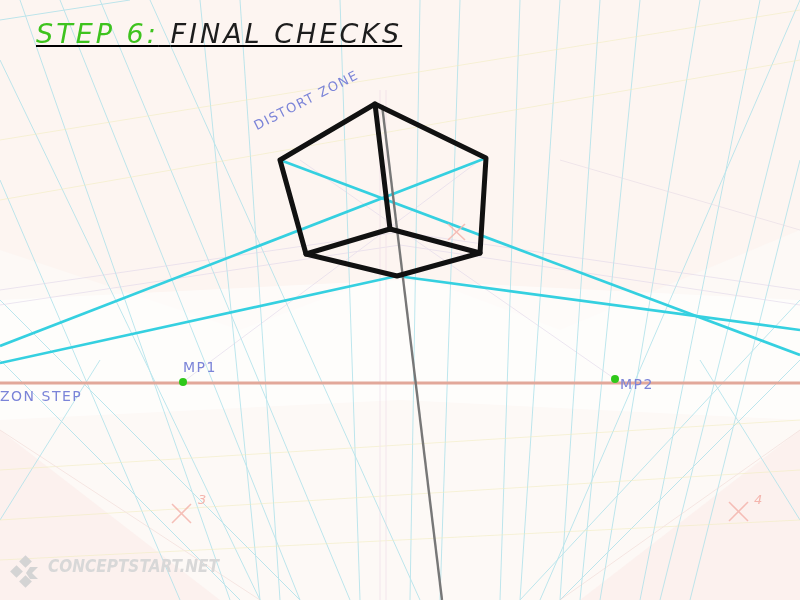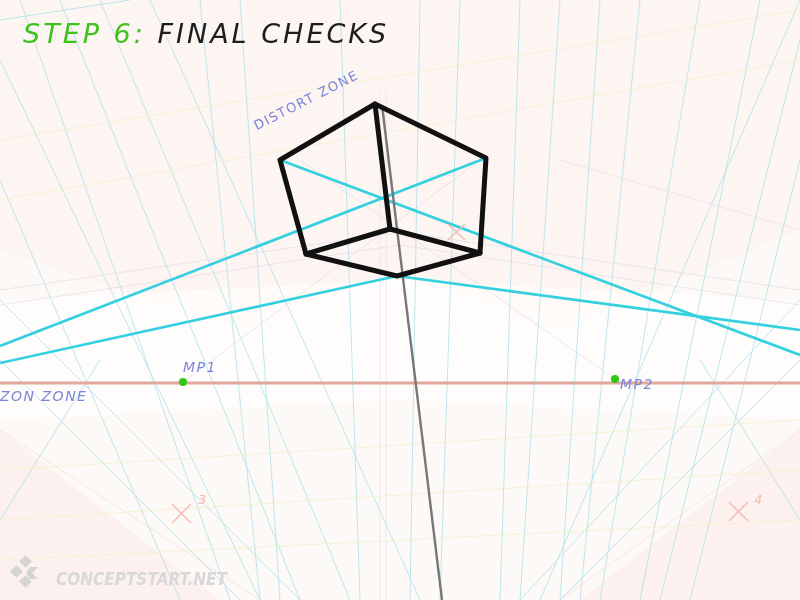--- a/index.html
+++ b/index.html
@@ -1,27 +1,27 @@
 <!DOCTYPE html>
 <html><head>
 <meta charset="utf-8">
 <style>
   html, body { margin:0; padding:0; }
   body { width:800px; height:600px; overflow:hidden; background:#fdf9f6; position:relative; font-family:"DejaVu Sans", sans-serif; }
   #stage { position:absolute; left:0; top:0; width:800px; height:600px; }
-  .title { position:absolute; left:23px; top:18px; font-family:"DejaVu Sans", sans-serif; font-style:italic; font-size:27px; letter-spacing:3px; font-weight:normal; white-space:nowrap; }
+  .title { position:absolute; left:36px; top:18px; font-family:"DejaVu Sans", sans-serif; font-style:italic; font-size:27px; letter-spacing:3px; font-weight:normal; white-space:nowrap;text-decoration:underline; }
   .title .step { color:#3ec31e; }
   .title .name { color:#1d1d1d; }
-  .lbl { position:absolute; font-family:"DejaVu Sans", sans-serif; font-style:italic; color:#7b84d8; font-size:14px; letter-spacing:1.5px; white-space:nowrap; }
+  .lbl { position:absolute; font-family:"DejaVu Sans", sans-serif; color:#7b84d8; font-size:14px; letter-spacing:1.5px; white-space:nowrap; }
   .distort { left:258px; top:118px; transform:rotate(-27deg); transform-origin:left bottom; font-style:normal; font-size:13px; }
   .mp1 { left:183px; top:359px; }
   .mp2 { left:620px; top:359px;margin-top:17px; }
   .horizon { left:0px; top:388px; }
   .num { position:absolute; font-family:"DejaVu Sans", sans-serif; color:#f4b5ad; font-size:13px; font-style:italic; }
-  .logo { position:absolute; left:10px; top:555px; display:flex; align-items:flex-end; gap:12px; }
+  .logo { position:absolute; left:10px; top:555px; display:flex; align-items:flex-start; gap:4px; }
   .logo-text { font-family:"DejaVu Sans", sans-serif; font-weight:bold; font-style:italic; color:#d8d8d8; font-size:18px; letter-spacing:0px; transform:scaleX(0.85); transform-origin:left center; }
 </style>
 </head>
 <body>
 
 <svg id="stage" width="800" height="600" viewBox="0 0 800 600" xmlns="http://www.w3.org/2000/svg">
 
   <g>
     <rect x="0" y="0" width="800" height="600" fill="#fdf9f6"></rect>
     <polygon points="0,0 800,0 800,230 560,330 400,270 240,330 0,250" fill="#fcf3f0" opacity="0.7"></polygon>
@@ -111,21 +111,21 @@
 </svg>
 
 <div class="title">
   <span class="step">STEP 6:</span>
   <span class="name">FINAL CHECKS</span>
 </div>
 
 <div class="lbl distort">DISTORT ZONE</div>
 <div class="lbl mp1">MP1</div>
 <div class="lbl mp2">MP2</div>
-<div class="lbl horizon">ZON ZONE</div>
+<div class="lbl horizon">ZON STEP</div>
 
 <div class="num" style="left:198px;top:492px;">3</div>
 <div class="num" style="left:754px;top:492px;">4</div>
 
 <div class="logo">
   <svg width="34" height="34" viewBox="0 0 34 34">
     <g fill="#d4d4d4">
       <rect x="11" y="2" width="9" height="9" transform="rotate(45 15.5 6.5)"></rect>
       <rect x="2" y="12" width="9" height="9" transform="rotate(45 6.5 16.5)"></rect>
       <rect x="11" y="22" width="9" height="9" transform="rotate(45 15.5 26.5)"></rect>

